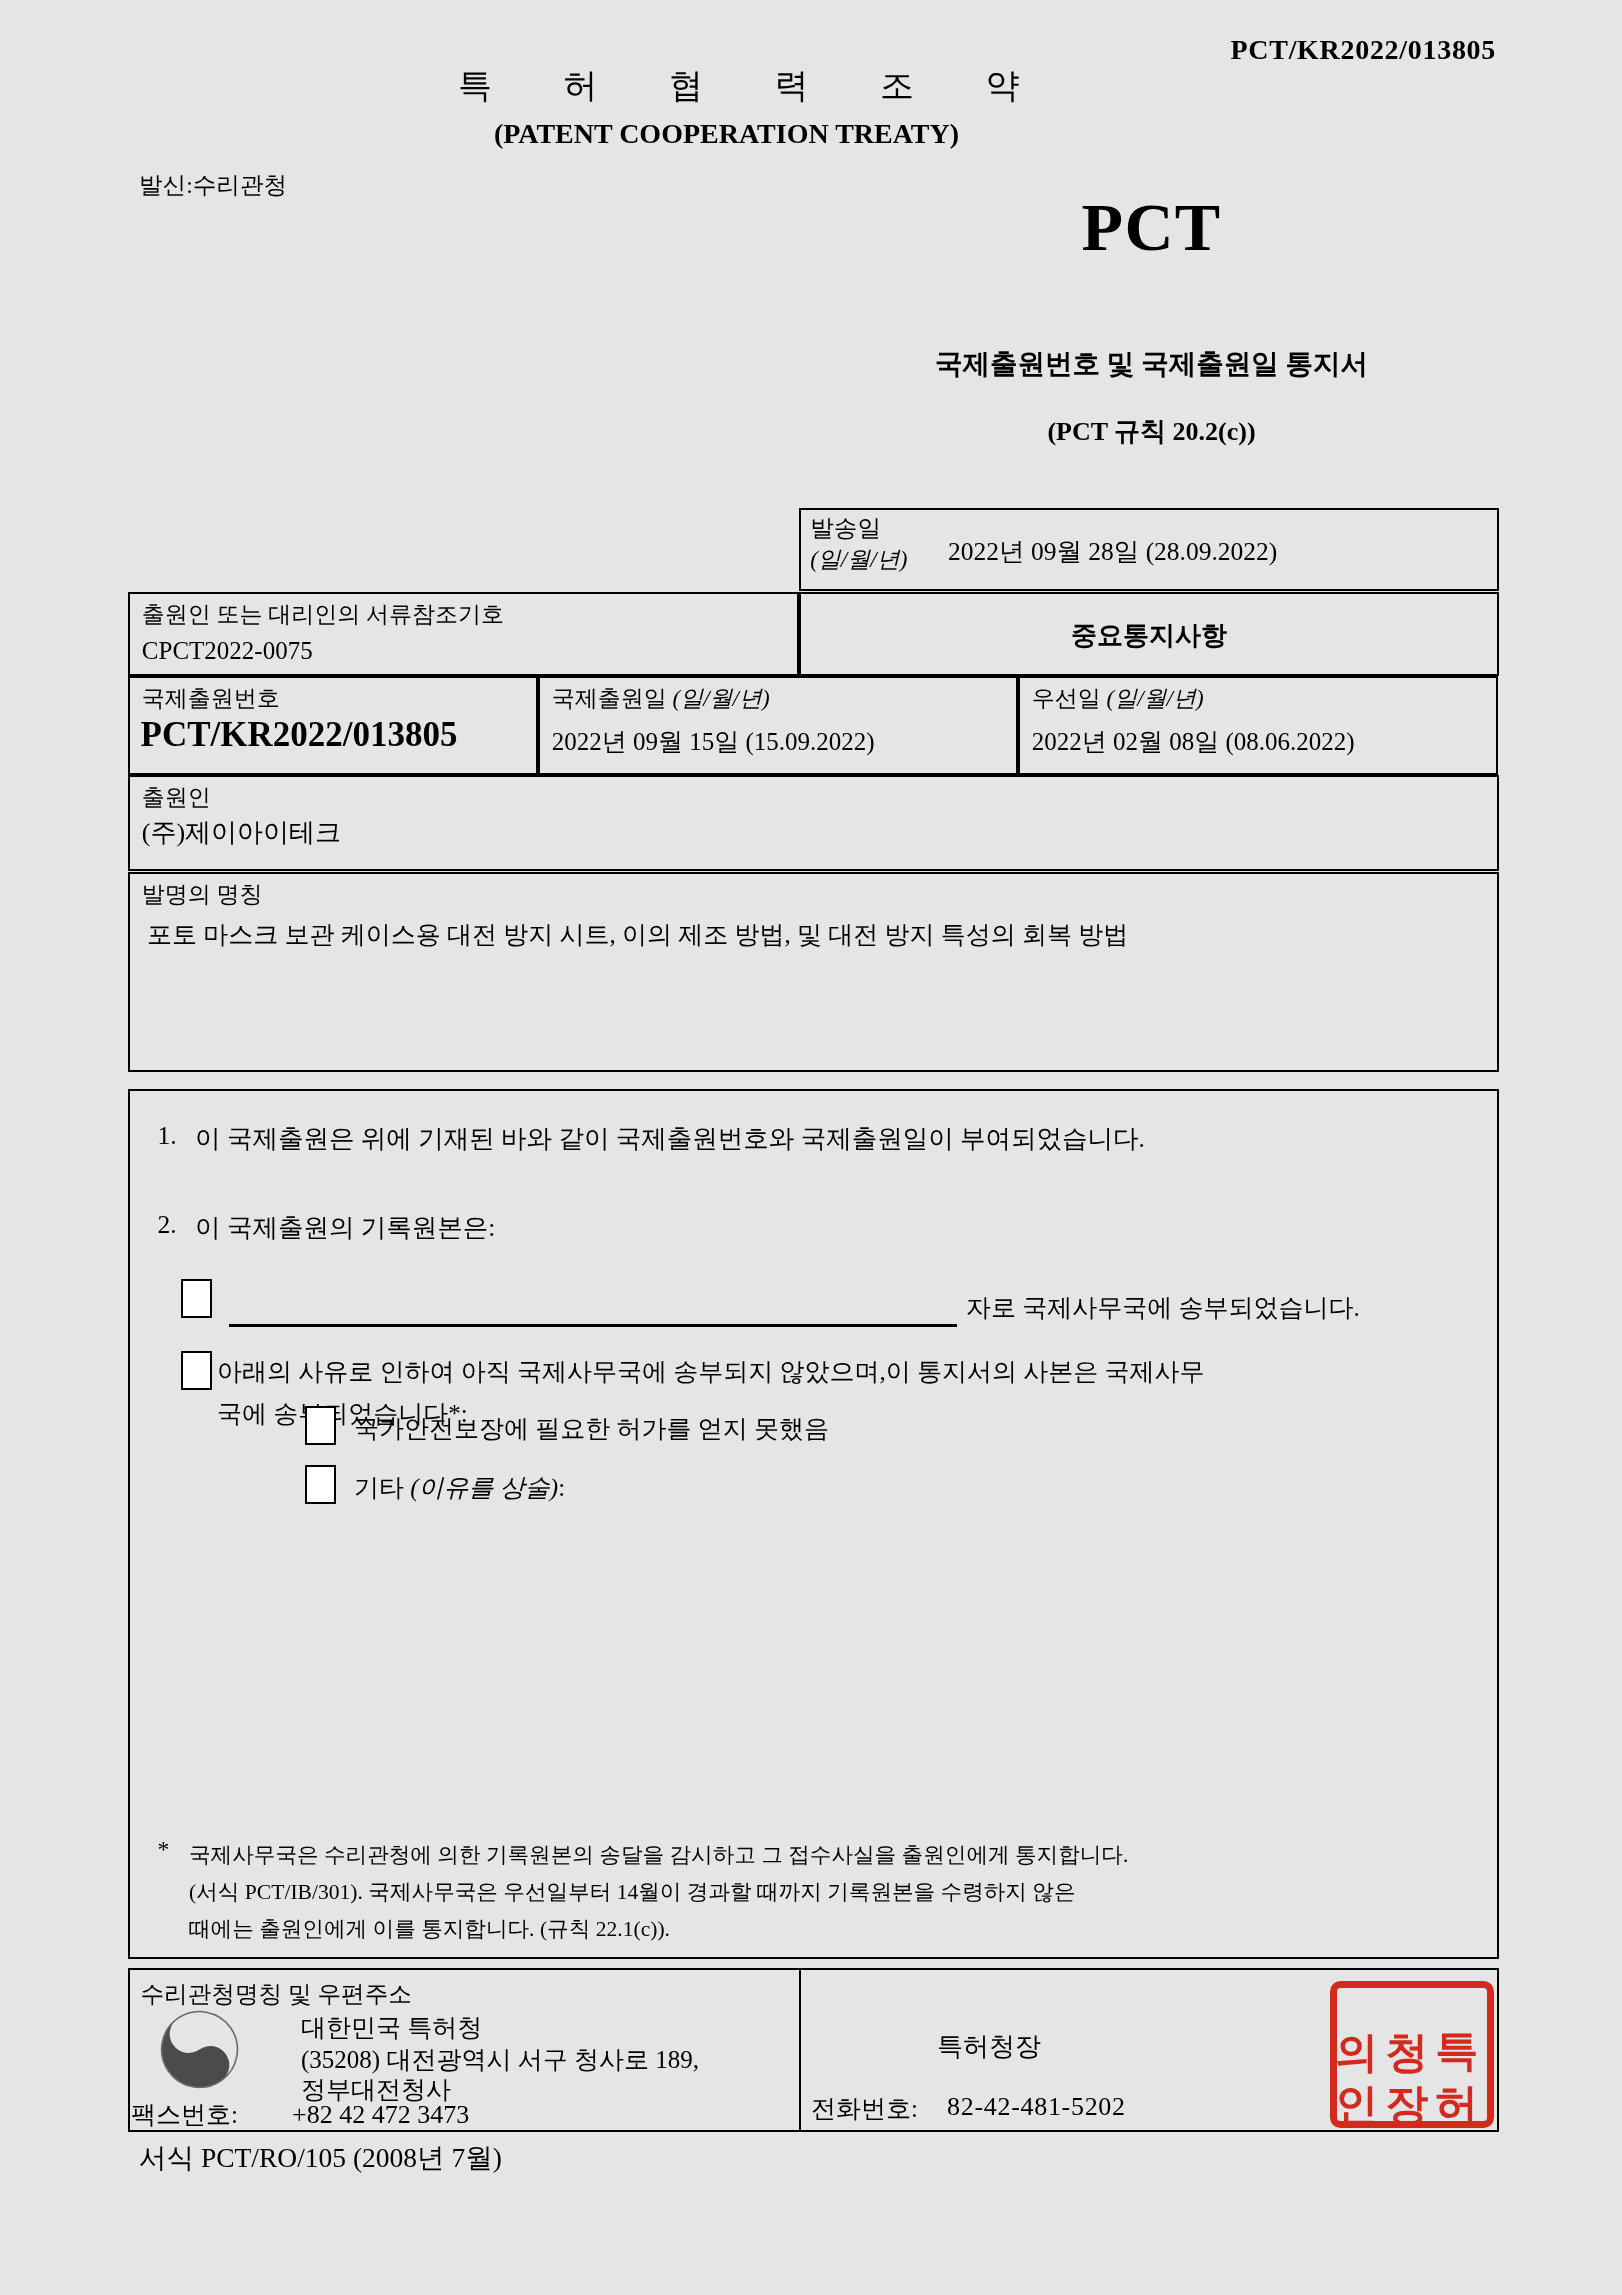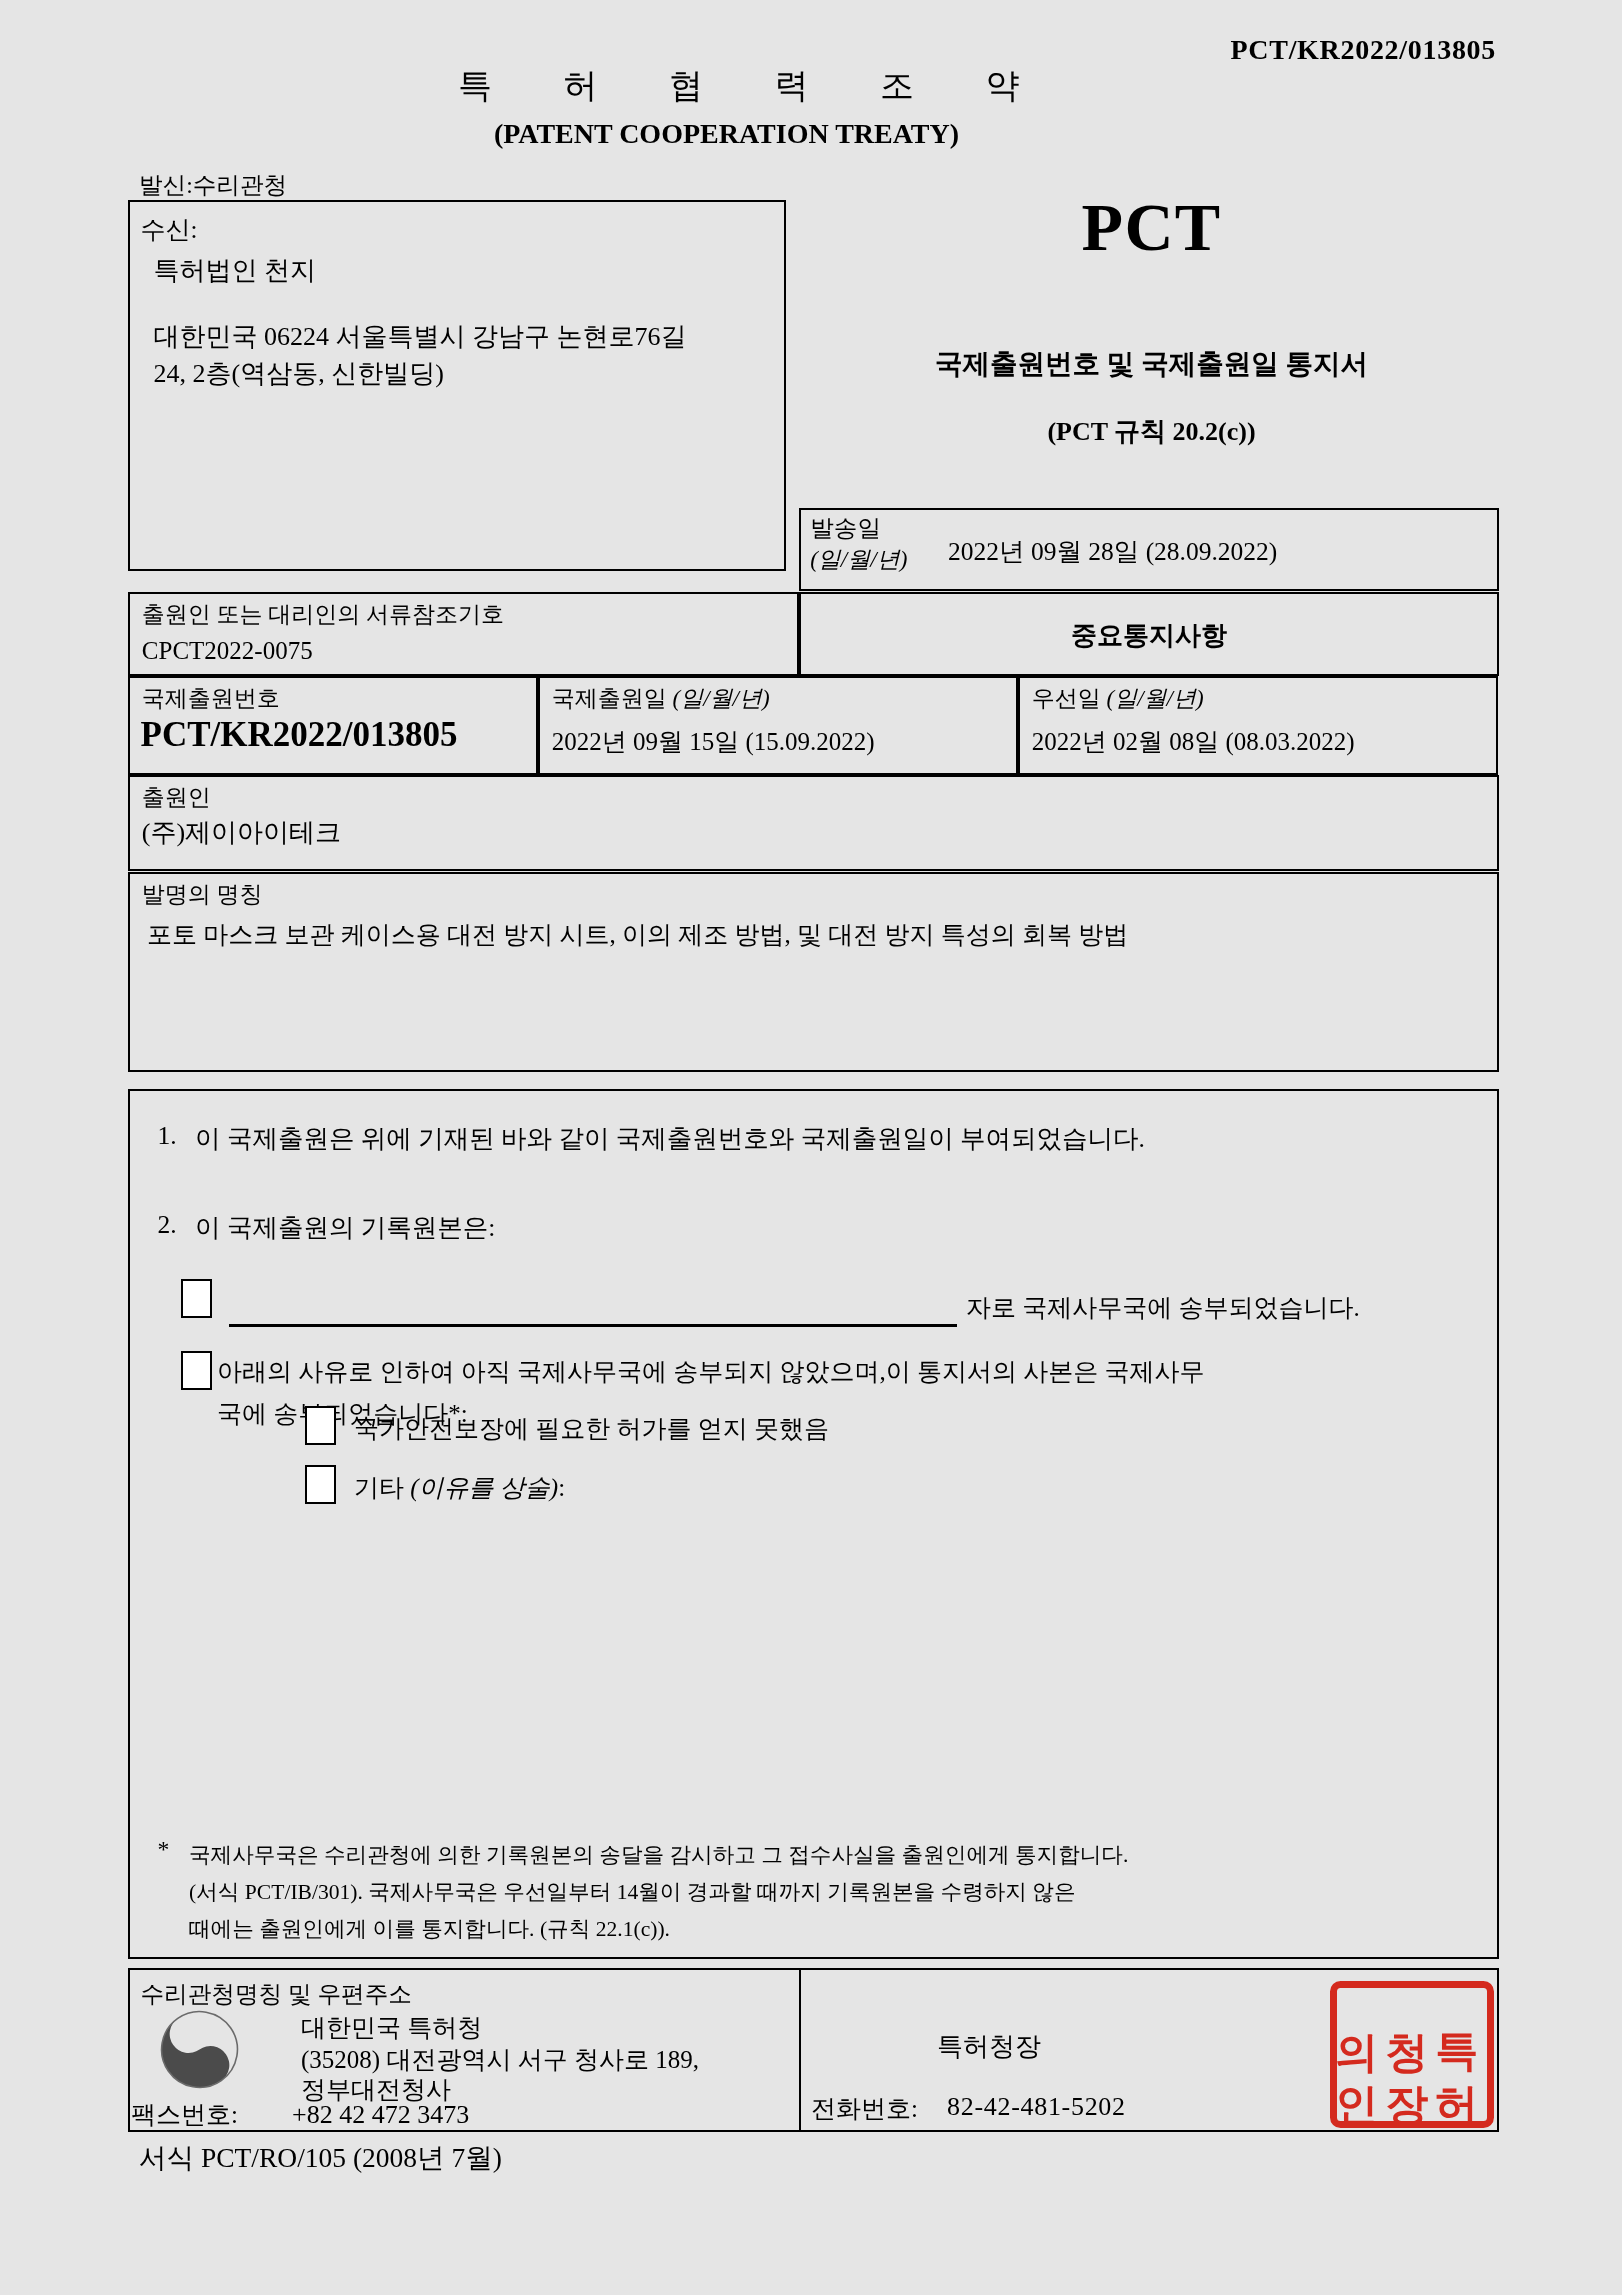--- a/index.html
+++ b/index.html
@@ -102,26 +102,20 @@
 
 <div class="page">
 
   <div class="abs doc-ref">PCT/KR2022/013805</div>
 
   <div class="abs title-ko">특 허 협 력 조 약</div>
   <div class="abs title-en">(PATENT COOPERATION TREATY)</div>
 
   <div class="abs from-label">발신:수리관청</div>
 
-  <div class="cell recipient-box">
-    <div class="abs recv-label">수신:</div>
-    <div class="abs recv-name">특허법인 천지</div>
-    <div class="abs recv-addr preline">대한민국 06224 서울특별시 강남구 논현로76길
-24, 2층(역삼동, 신한빌딩)</div>
-  </div>
 
   <div class="abs pct-big">PCT</div>
   <div class="abs notice-title">국제출원번호 및 국제출원일 통지서</div>
   <div class="abs notice-rule">(PCT 규칙 20.2(c))</div>
 
   <div class="cell dispatch-box">
     <div class="abs dispatch-label">발송일</div>
     <div class="abs dispatch-format">(일/월/년)</div>
     <div class="abs dispatch-date">2022년 09월 28일 (28.09.2022)</div>
   </div>
@@ -137,21 +131,21 @@
   <div class="cell r2a">
     <div class="abs field-label">국제출원번호</div>
     <div class="abs appno-value">PCT/KR2022/013805</div>
   </div>
   <div class="cell r2b">
     <div class="abs field-label"><span>국제출원일 </span><span class="italic">(일/월/년)</span></div>
     <div class="abs date-value">2022년 09월 15일 (15.09.2022)</div>
   </div>
   <div class="cell r2c">
     <div class="abs field-label"><span>우선일 </span><span class="italic">(일/월/년)</span></div>
-    <div class="abs date-value">2022년 02월 08일 (08.03.2022)</div>
+    <div class="abs date-value">2022년 02월 08일 (08.06.2022)</div>
   </div>
 
   <div class="cell r3">
     <div class="abs field-label">출원인</div>
     <div class="abs applicant-value">(주)제이아이테크</div>
   </div>
 
   <div class="cell r4">
     <div class="abs field-label">발명의 명칭</div>
     <div class="abs invention-value">포토 마스크 보관 케이스용 대전 방지 시트, 이의 제조 방법, 및 대전 방지 특성의 회복 방법</div>

